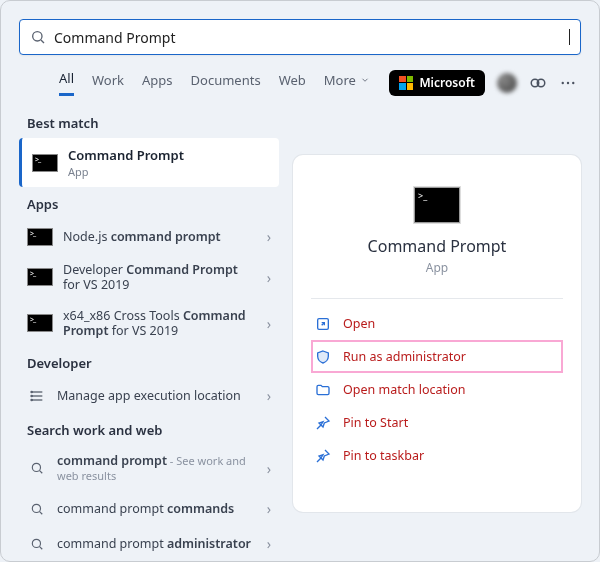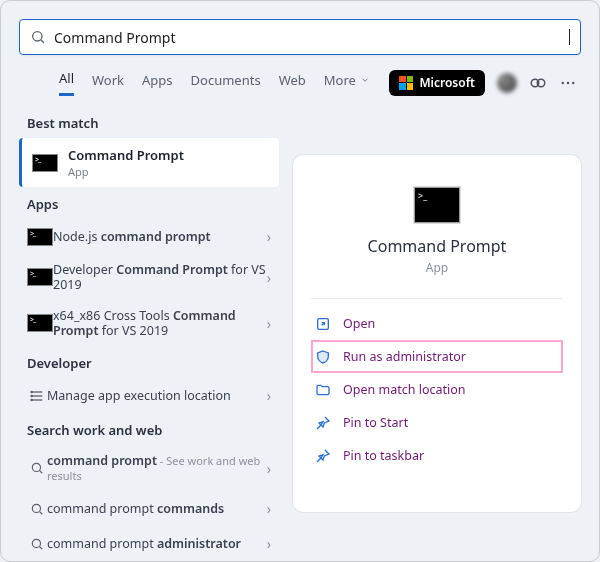--- a/index.html
+++ b/index.html
@@ -50,21 +50,21 @@
   }
   .cmd-icon {
     width: 26px; height: 18px; background: #000; border: 1px solid #888;
     position: relative; flex-shrink: 0;
   }
   .cmd-icon::before { content: ">_"; color: #fff; font-size: 7px; position: absolute; top: 0px; left: 2px; letter-spacing: -1px; }
   .best-match .title { font-weight: 600; font-size: 13px; color: #1b2330; }
   .best-match .sub { font-size: 11px; color: #7a8290; }
 
   .list-item {
-    display: flex; align-items: center; 
+    display: flex; align-items: center; gap: 10px;
     padding: 8px 8px 8px 8px; cursor: pointer; position: relative;
   }
   .list-item .txt { flex: 1; font-size: 12.5px; color: #3a4250; line-height: 1.2; }
   .list-item .txt .b { font-weight: 600; }
   .list-item .sub2 { font-size: 11px; color: #8a92a0; }
   .chev { color: #8a92a0; font-size: 14px; }
   .sett-icon, .srch-icon { width: 20px; display: flex; justify-content: center; color: #5a6270; }
 
   .right {
     flex: 1; background: #fff; border-radius: 10px;
@@ -75,21 +75,21 @@
     width: 46px; height: 36px; background: #000; border: 1px solid #999;
     margin: 8px auto 12px auto; position: relative;
     box-shadow: 0 0 0 1px #ddd, 0 0 0 2px #fff;
   }
   .preview-icon::before { content: ">_"; color: #fff; font-size: 9px; position: absolute; top: 1px; left: 3px; }
   .preview-title { text-align: center; font-size: 16px; color: #2a3140; font-weight: 400; }
   .preview-sub { text-align: center; font-size: 12px; color: #8a92a0; margin-top: 2px; }
   .divider { height: 1px; background: #e5e8ec; margin: 22px 0 8px 0; }
   .action-row {
     display: flex; align-items: center; gap: 12px;
-    padding: 8px 4px; font-size: 12.5px; color: #701a75; cursor: pointer;
+    padding: 8px 4px; font-size: 12.5px; color: #b91c1c; cursor: pointer;
   }
   .action-row.hl { border: 2px solid #f9a8d4; padding: 6px 2px; }
   .action-row svg { flex-shrink: 0; }
 </style>
 </head>
 <body>
 
 <div class="container">
 
   <div class="search-box">

